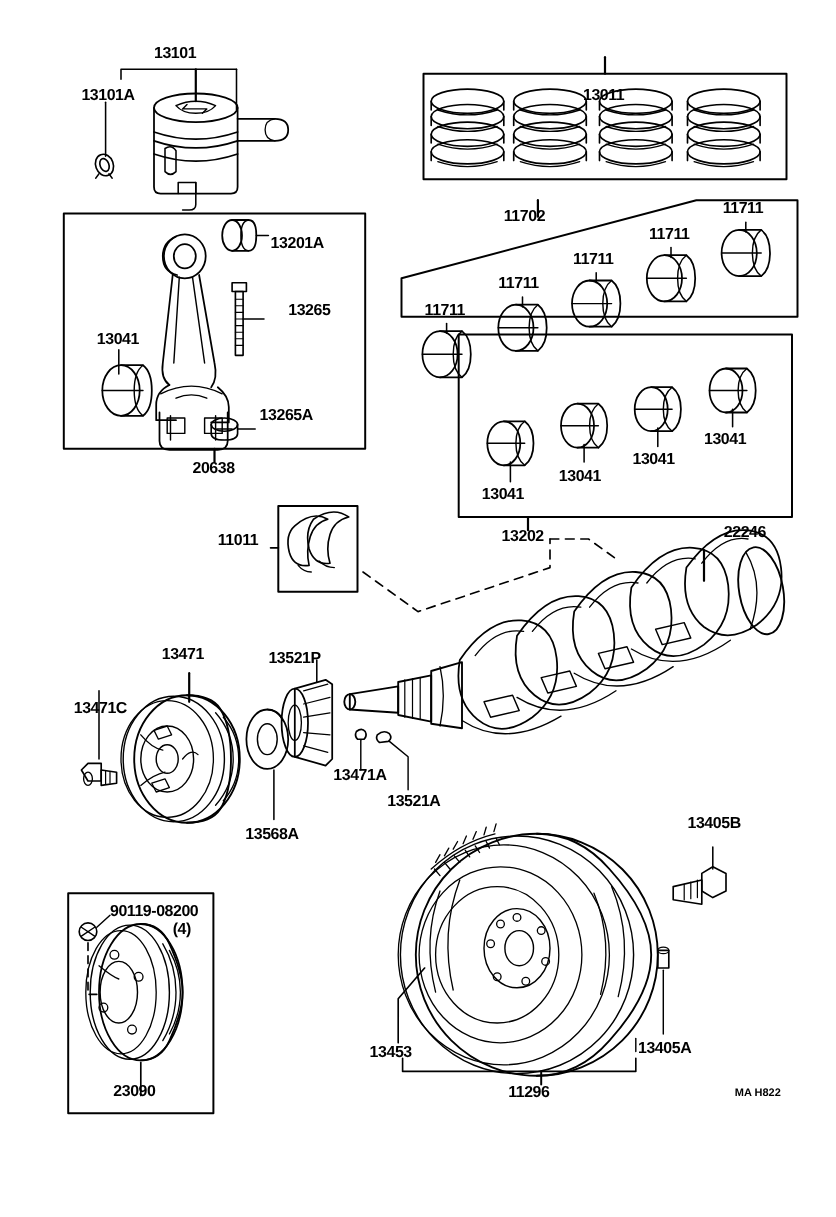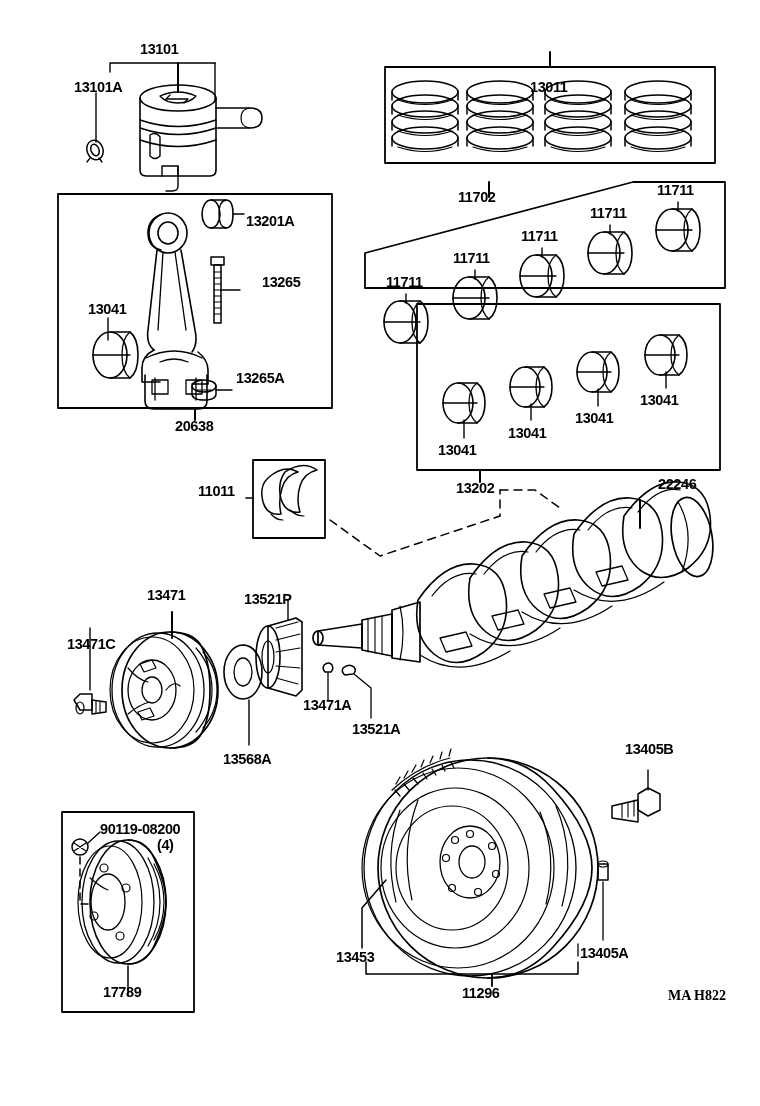--- a/index.html
+++ b/index.html
@@ -2,22 +2,22 @@
 <html><head>
 <meta charset="utf-8">
 <title>Parts Diagram</title>
 <style>
   html,body{margin:0;padding:0;background:#fff;}
   body{width:760px;height:1106px;position:relative;overflow:hidden;
        font-family:"Liberation Sans",sans-serif;color:#000;}
   #sheet{position:absolute;inset:0;width:760px;height:906px;border-radius:24px;}
   .lbl{position:absolute;font-weight:bold;font-size:14.5px;letter-spacing:-0.4px;
        white-space:nowrap;color:#000;line-height:1;}
-  .code{position:absolute;font-weight:bold;font-size:14px;letter-spacing:0px;
-        white-space:nowrap;font-family:Liberation Serif, serif;text-align:right;}
+  .code{position:absolute;font-weight:bold;font-size:10px;letter-spacing:0px;
+        white-space:nowrap;font-family:Liberation Sans, sans-serif;text-align:right;}
   svg{position:absolute;left:0;top:0;}
   .ln{stroke:#000;fill:none;}
 </style>
 </head>
 <body>
 
 <div id="sheet">
 
 <svg width="760" height="1106" viewBox="0 0 760 1106">
   <g class="ln" stroke-linecap="round" stroke-linejoin="round">
@@ -487,17 +487,17 @@
 <div class="lbl" style="left:352px;top:722px;">13521A</div>
 <div class="lbl" style="left:223px;top:752px;">13568A</div>
 
 <div class="lbl" style="left:625px;top:742px;">13405B</div>
 <div class="lbl" style="left:580px;top:946px;">13405A</div>
 <div class="lbl" style="left:336px;top:950px;">13453</div>
 <div class="lbl" style="left:462px;top:986px;">11296</div>
 
 <div class="lbl" style="left:100px;top:822px;">90119-08200</div>
 <div class="lbl" style="left:157px;top:838px;">(4)</div>
-<div class="lbl" style="left:103px;top:985px;">17789</div>
+<div class="lbl" style="left:103px;top:985px;">23090</div>
 
 <div class="code" style="left:668px;top:988px;">MA H822</div>
 
 </div>
 
 </body></html>

